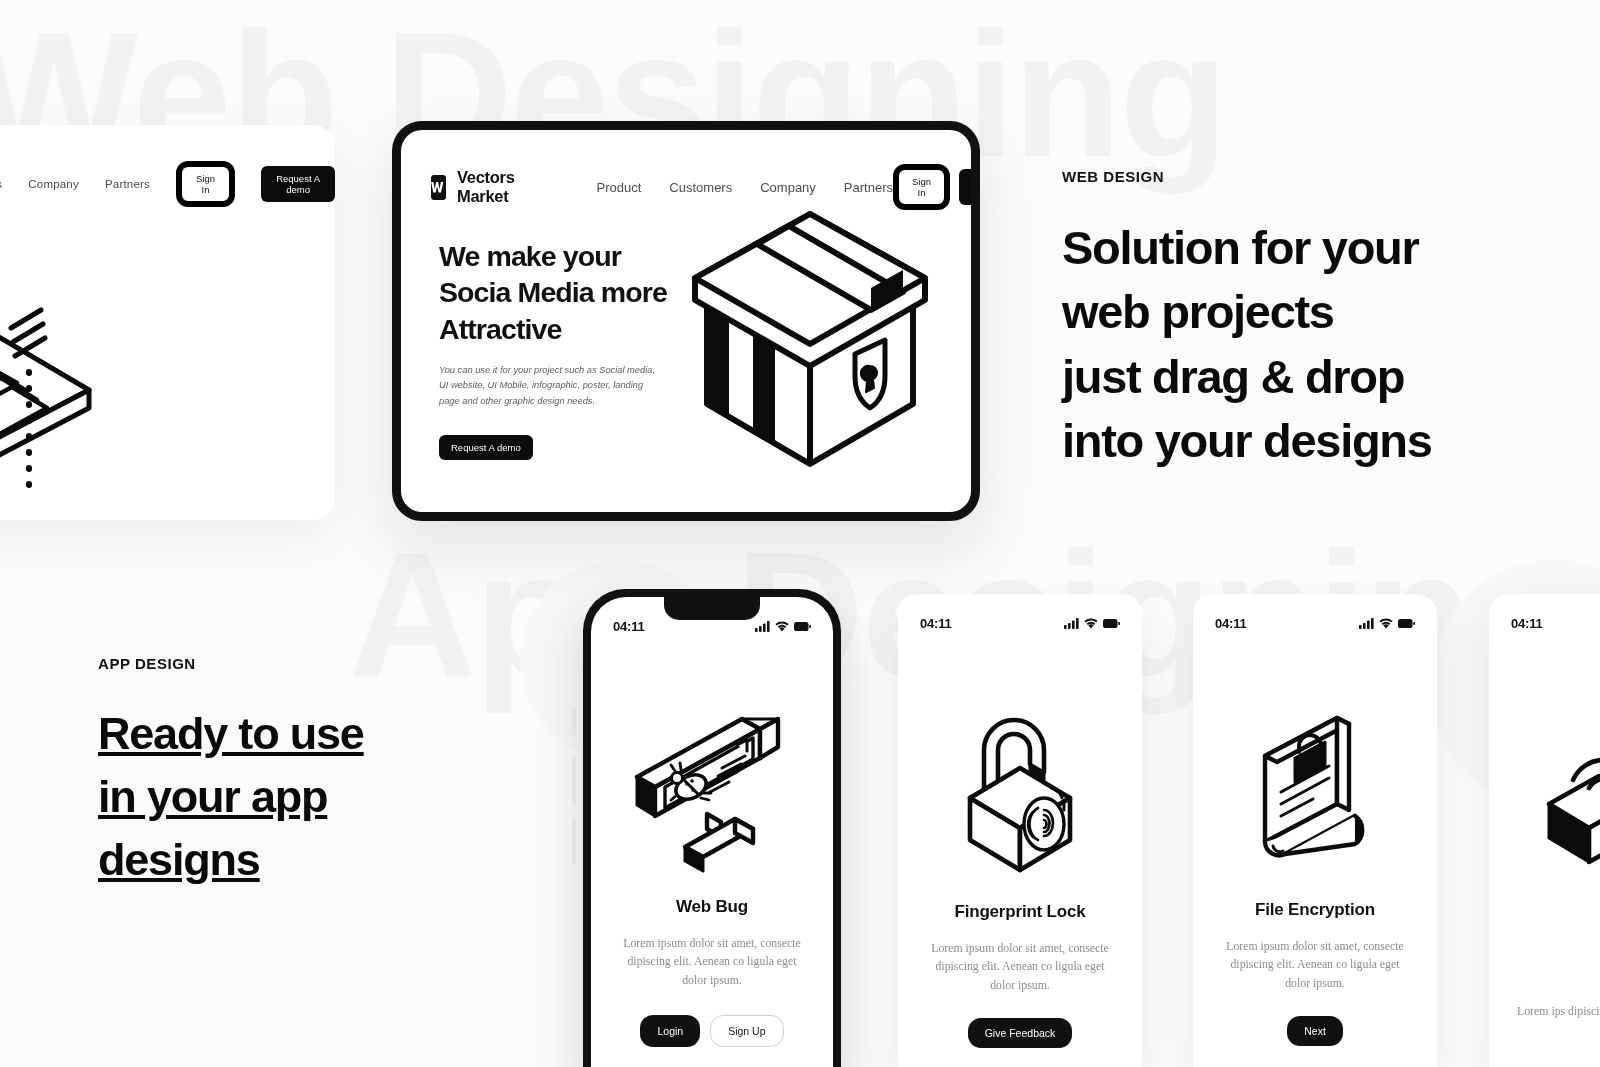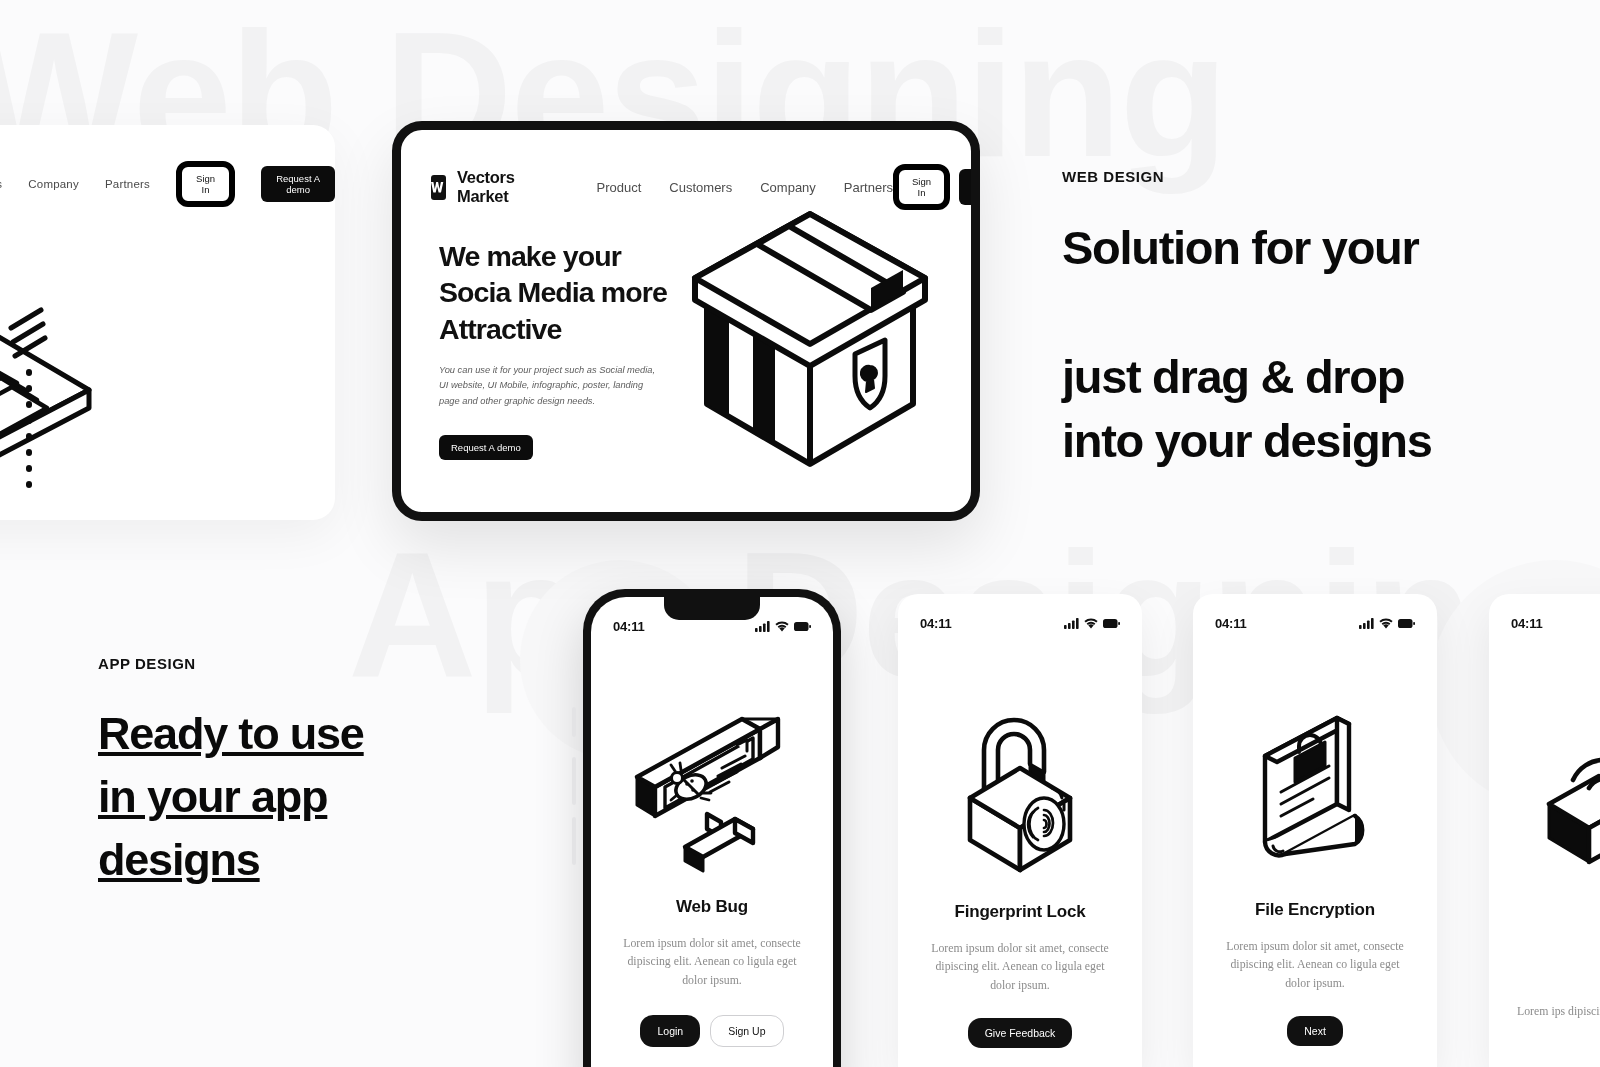--- a/index.html
+++ b/index.html
@@ -285,21 +285,21 @@
         <path d="M184 146 L214 132 L214 168 Q214 190 199 200 Q184 190 184 168 Z" fill="#fff" stroke-width="5"></path>
         <path d="M199 158 a7 7 0 0 1 7 7 a7 7 0 0 1 -4 6 l1 9 l-8 4 l1 -11 a7 7 0 0 1 3 -15 Z" fill="#0b0b0b" stroke-width="2"></path>
       </svg>
     </div>
   </div>
 
   <div id="web-copy">
     <div class="eyebrow">WEB DESIGN</div>
     <h2>
       <span>Solution for your</span><br>
-      <br>
+      <span>web projects</span><br>
       <span>just drag &amp; drop</span><br>
       <span>into your designs</span>
     </h2>
   </div>
 
   <div id="app-copy">
     <div class="eyebrow">APP DESIGN</div>
     <h2>
       <span>Ready to use</span><br>
       <span>in your app</span><br>

